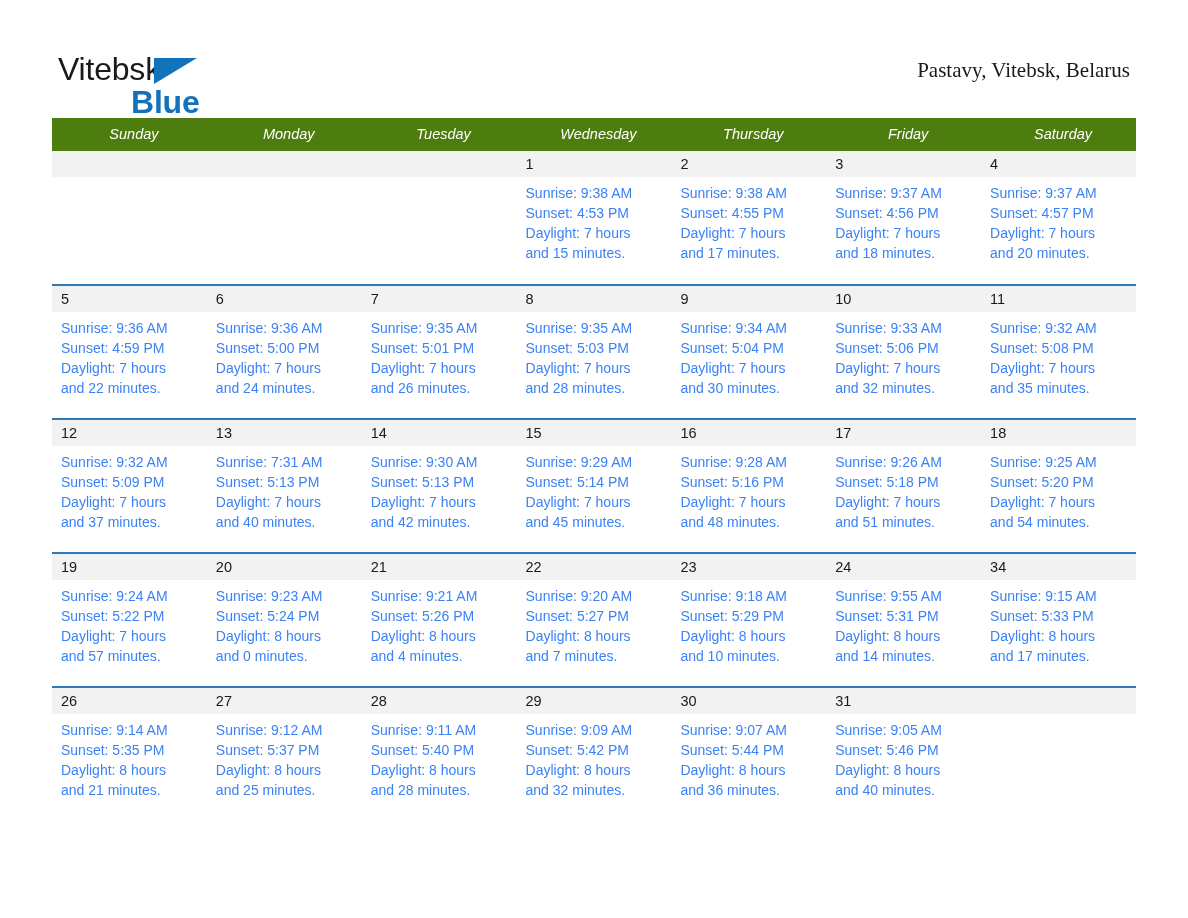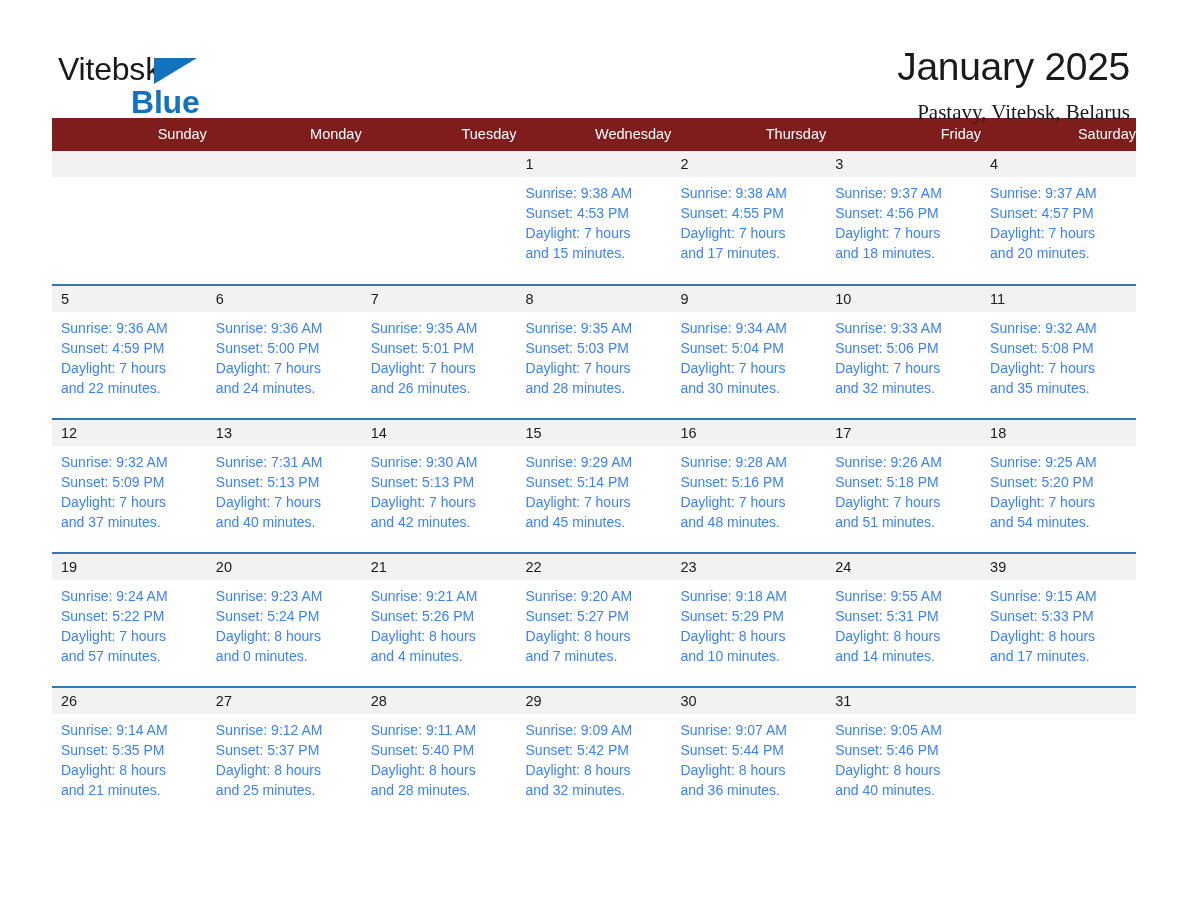--- a/index.html
+++ b/index.html
@@ -85,28 +85,29 @@
   }
 
   
   .calendar {
     margin: 6px 52px 0 52px;
     width: 1084px;
     border-collapse: collapse;
     table-layout: fixed;
   }
   .calendar th {
-    background: #7f1d1d;
+    background: #4d7c0f;
     color: #ffffff;
     font-size: 14.5px;
     font-weight: 400;
-    text-align: right;
+    text-align: center;
     padding: 8px 0 9px 9px;
     height: 32px;
     vertical-align: middle;
+    font-style: italic;
   }
 
   .week-row > td {
     vertical-align: top;
     padding: 0;
     border-top: 2px solid #3178B6;
     height: 134px;
   }
   .week-row:first-of-type > td {
     border-top: none;
@@ -139,21 +140,20 @@
 
 <div class="page-header">
 
   <div class="brand">
     <span class="brand-general">Vitebsk</span>
     <span class="brand-triangle"></span>
     <span class="brand-blue">Blue</span>
   </div>
 
   <div class="title-block">
-    <h1 class="cal-title">January 2025</h1>
     <p class="cal-subtitle">Pastavy, Vitebsk, Belarus</p>
   </div>
 
 </div>
 
 <table class="calendar">
   <thead>
     <tr id="header-row">
         <th>Sunday</th>
         <th>Monday</th>
@@ -449,21 +449,21 @@
             <div class="day-info">
               <div>Sunrise: 9:55 AM</div>
               <div>Sunset: 5:31 PM</div>
               <div>Daylight: 8 hours</div>
               <div>and 14 minutes.</div>
             </div>
           </div>
         </td>
         <td class="day-cell">
           <div class="cell-inner">
-            <div class="day-number">39</div>
+            <div class="day-number">34</div>
             <div class="day-info">
               <div>Sunrise: 9:15 AM</div>
               <div>Sunset: 5:33 PM</div>
               <div>Daylight: 8 hours</div>
               <div>and 17 minutes.</div>
             </div>
           </div>
         </td>
       </tr>
       <tr class="week-row">

